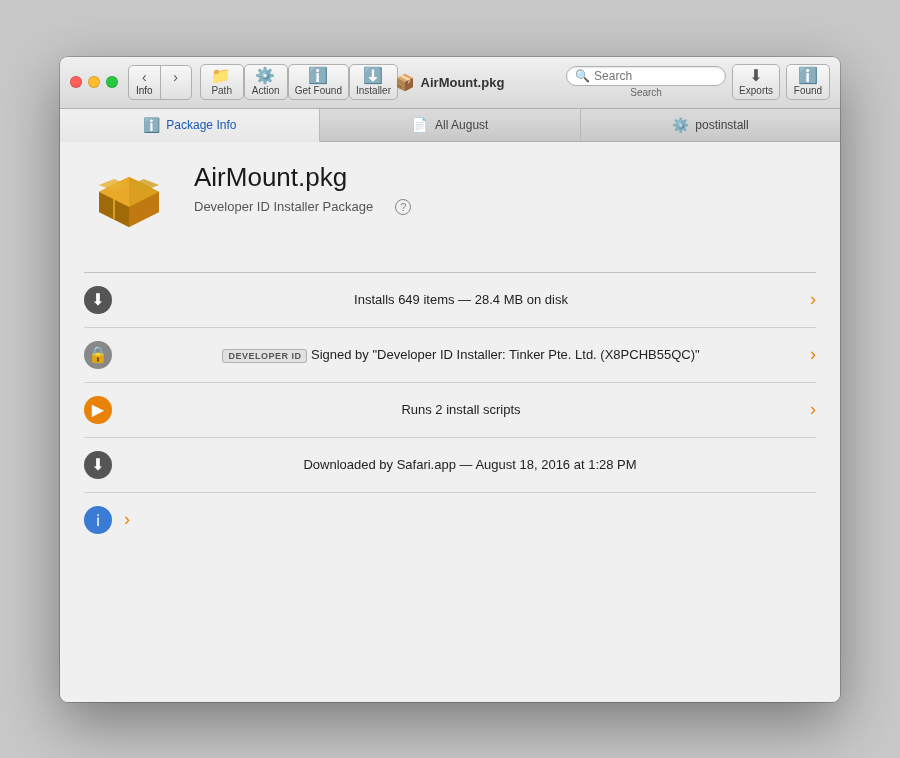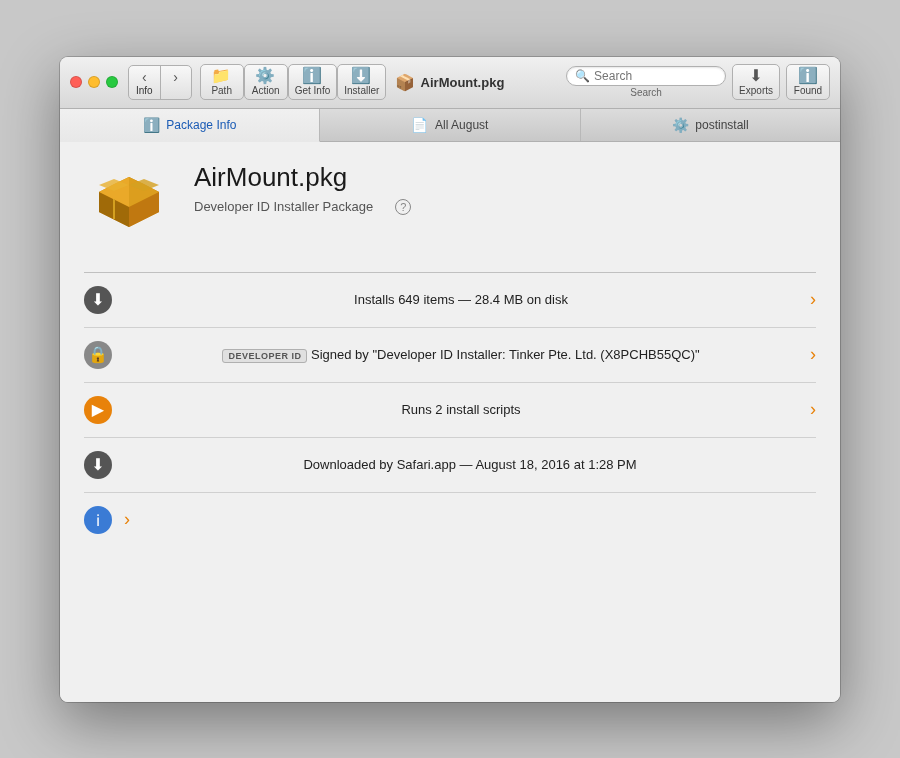--- a/index.html
+++ b/index.html
@@ -300,21 +300,21 @@
       <span class="btn-label">Path</span>
     </div>
 
     <div class="toolbar-btn">
       <span class="btn-icon">⚙️</span>
       <span class="btn-label">Action</span>
     </div>
 
     <div class="toolbar-btn">
       <span class="btn-icon">ℹ️</span>
-      <span class="btn-label">Get Info</span>
+      <span class="btn-label">Get Found</span>
     </div>
 
     <div class="toolbar-btn">
       <span class="btn-icon">⬇️</span>
       <span class="btn-label">Installer</span>
     </div>
 
     <div class="title-center">
       <span class="title-pkg-icon">📦</span>
       <span>AirMount.pkg</span>

